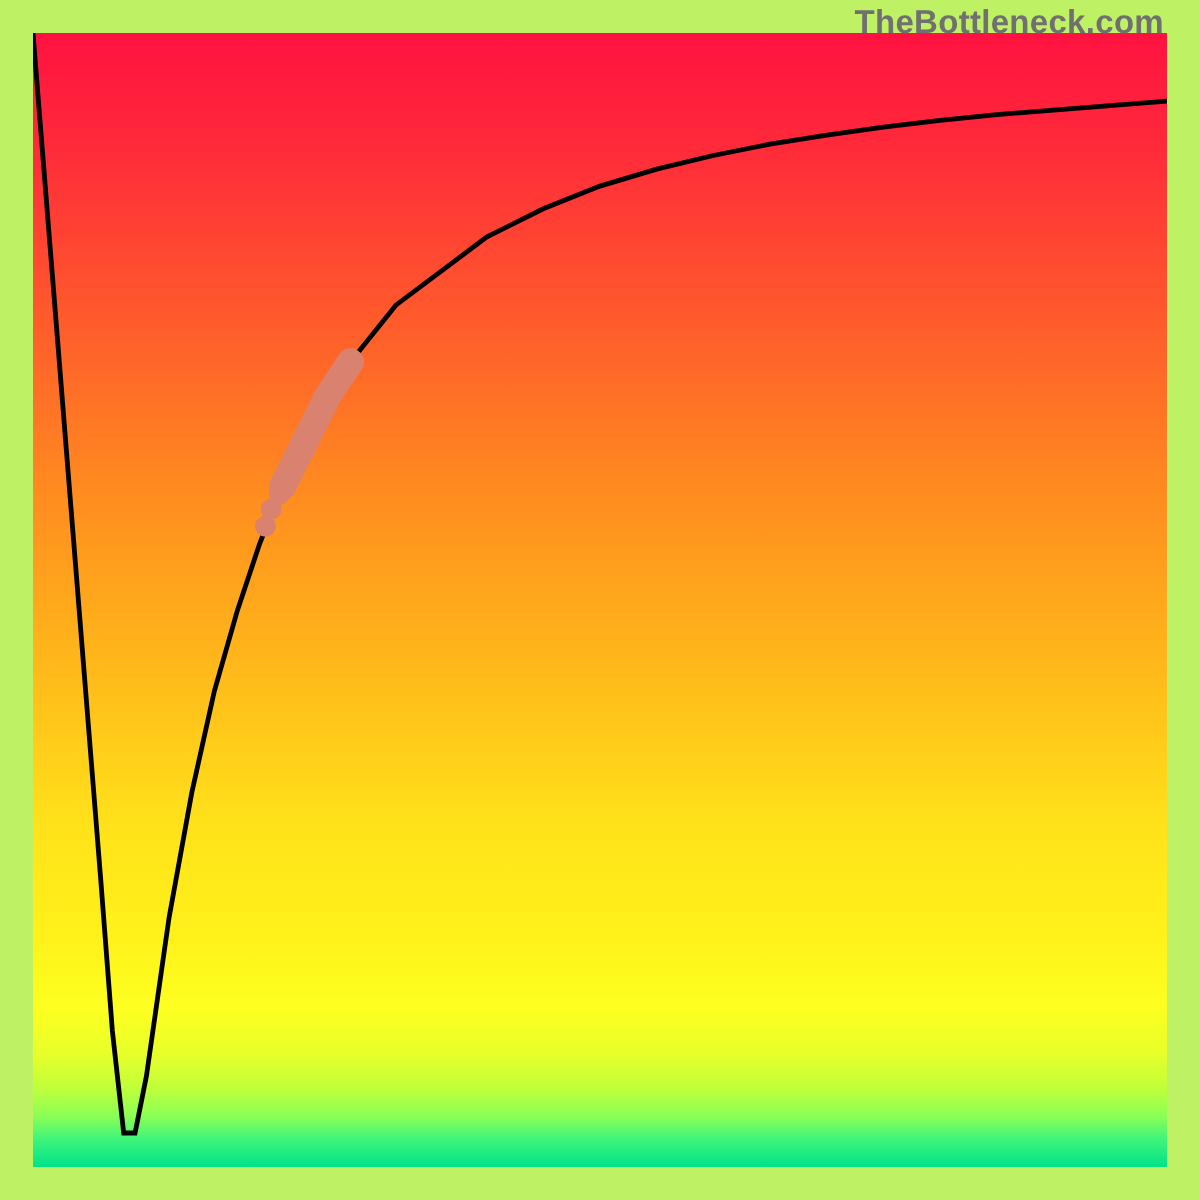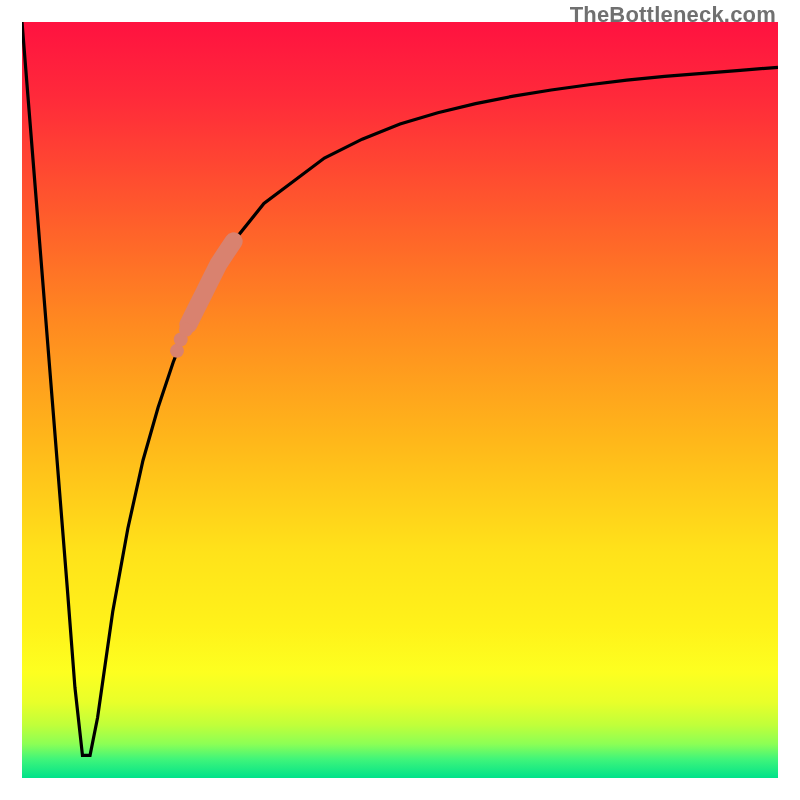--- a/index.html
+++ b/index.html
@@ -8,21 +8,21 @@
     width: 800px;
     height: 800px;
     background: #000;
     overflow: hidden;
     font-family: Arial, Helvetica, sans-serif;
   }
   .stage {
     position: relative;
     width: 800px;
     height: 800px;
-    background: #ffffff;
+    background: #bef264;
   }
   .plot-area {
     position: absolute;
     left: 22px;
     top: 22px;
     width: 756px;
     height: 756px;
     overflow: hidden;
   }
   .gradient-bg {

